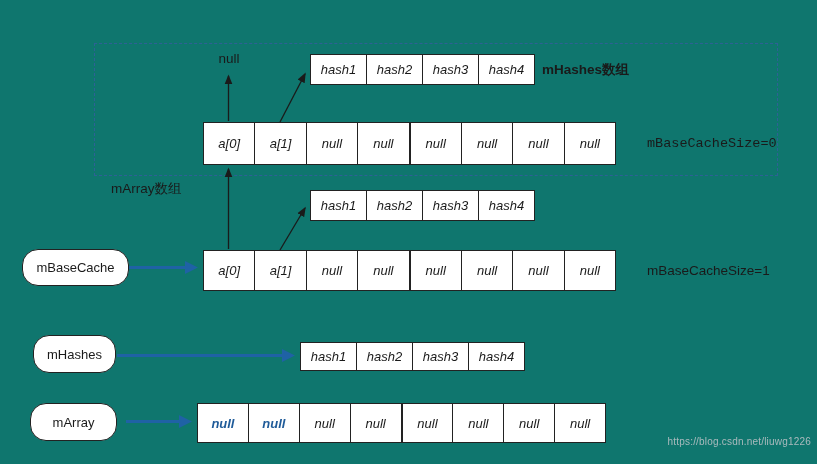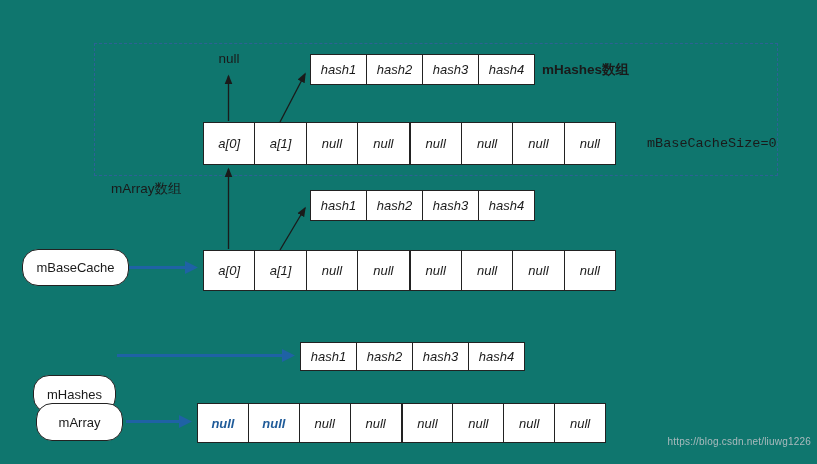--- a/index.html
+++ b/index.html
@@ -90,35 +90,36 @@
   <div class="cells thickmid" style="left:203px;top:250px;width:413px;height:41px;">
       <div class="cell">a[0]</div>
       <div class="cell">a[1]</div>
       <div class="cell">null</div>
       <div class="cell">null</div>
       <div class="cell">null</div>
       <div class="cell">null</div>
       <div class="cell">null</div>
       <div class="cell">null</div>
     </div>
+  <div class="lbl" style="left:647px;top:263px;">mBaseCacheSize=1</div>
   <div class="pbox" style="left:22px;top:249px;width:107px;height:37px;">
     <span>mBaseCache</span>
   </div>
 
-  <div class="pbox" style="left:33px;top:335px;width:83px;height:38px;margin-top:40px;">
+  <div class="pbox" style="left:33px;top:335px;width:83px;height:38px;">
     <span>mHashes</span>
   </div>
   <div class="cells" style="left:300px;top:342px;width:225px;height:29px;">
       <div class="cell">hash1</div>
       <div class="cell">hash2</div>
       <div class="cell">hash3</div>
       <div class="cell">hash4</div>
     </div>
 
-  <div class="pbox" style="left:36px;top:403px;width:87px;height:38px;">
+  <div class="pbox" style="left:30px;top:403px;width:87px;height:38px;">
     <span>mArray</span>
   </div>
   <div class="cells thickmid" style="left:197px;top:403px;width:409px;height:40px;">
       <div class="cell hl">null</div>
       <div class="cell hl">null</div>
       <div class="cell">null</div>
       <div class="cell">null</div>
       <div class="cell">null</div>
       <div class="cell">null</div>
       <div class="cell">null</div>

